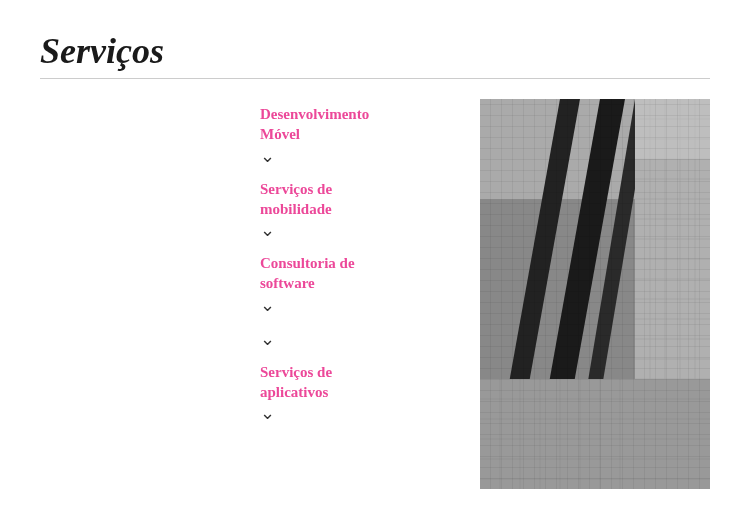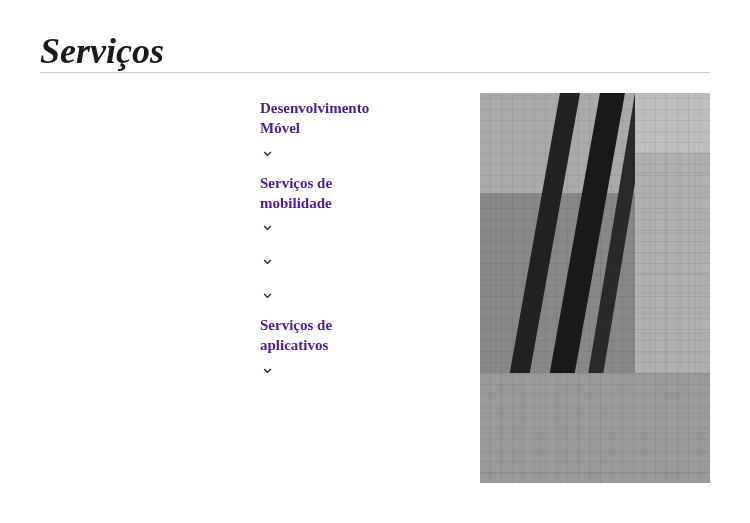--- a/index.html
+++ b/index.html
@@ -20,21 +20,21 @@
       width: 750px;
       height: 523px;
       padding: 30px 40px;
       position: relative;
     }
 
     .page-title {
       font-size: 36px;
       font-weight: bold;
       color: #1a1a1a;
-      margin-bottom: 0;
+      margin-bottom: 6px;
       font-style: italic;
     }
 
     .divider {
       width: 100%;
       height: 1px;
       background-color: #cccccc;
       margin-bottom: 20px;
     }
 
@@ -56,21 +56,21 @@
       padding-top: 5px;
     }
 
     .service-item {
       margin-bottom: 4px;
     }
 
     .service-label {
       font-size: 15px;
       font-weight: bold;
-      color: #4c1d95;
+      color: #ec4899;
       line-height: 1.35;
       cursor: pointer;
     }
 
     .chevron {
       display: block;
       font-size: 18px;
       color: #333333;
       margin-top: 2px;
       margin-bottom: 10px;
@@ -182,21 +182,21 @@
   <h1 class="page-title">Serviços</h1>
   <div class="divider"></div>
 
   <div class="content-area">
     <div class="left-spacer"></div>
 
     <div class="services-list">
 
     <div class="service-item"><span class="service-label">Desenvolvimento<br>Móvel</span><span class="chevron">⌄</span></div>
         <div class="service-item"><span class="service-label">Serviços de<br>mobilidade</span><span class="chevron">⌄</span></div>
-        <div class="service-item"><span class="chevron">⌄</span></div>
+        <div class="service-item"><span class="service-label">Consultoria de<br>software</span><span class="chevron">⌄</span></div>
         <div class="service-item"><span class="chevron">⌄</span></div>
         <div class="service-item"><span class="service-label">Serviços de<br>aplicativos</span><span class="chevron">⌄</span></div>
       </div>
 
     <div class="image-container">
       <div class="building-image">
         <svg class="arch-svg" viewBox="0 0 230 390" xmlns="http://www.w3.org/2000/svg">
 
           <rect width="230" height="390" fill="#888"></rect>
 

